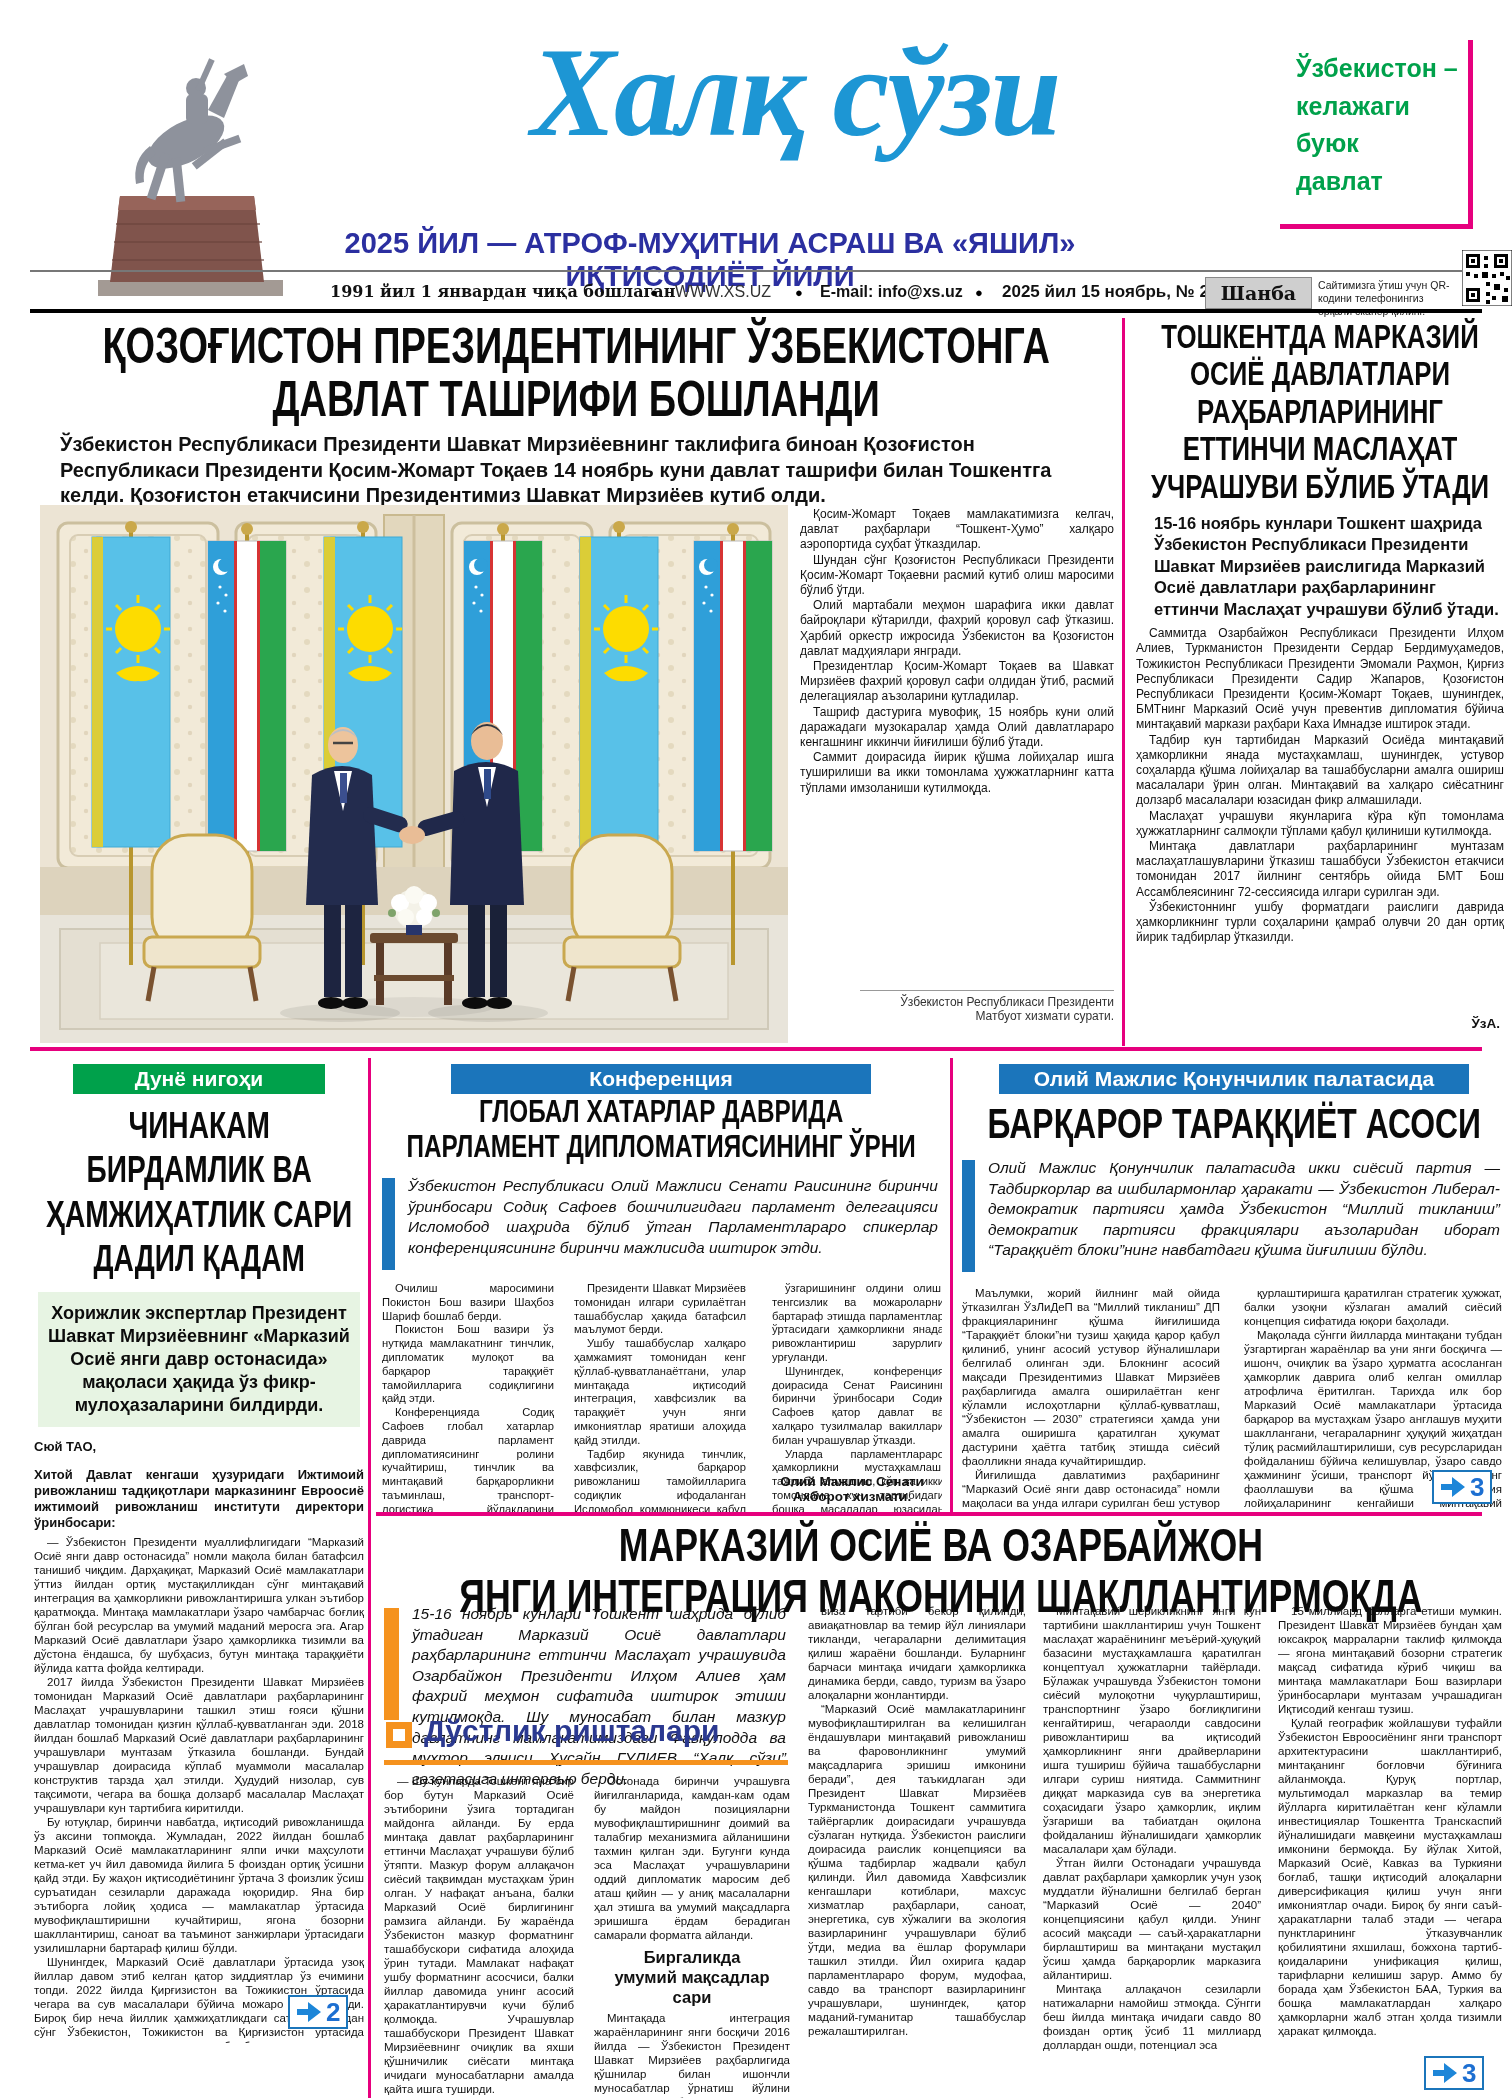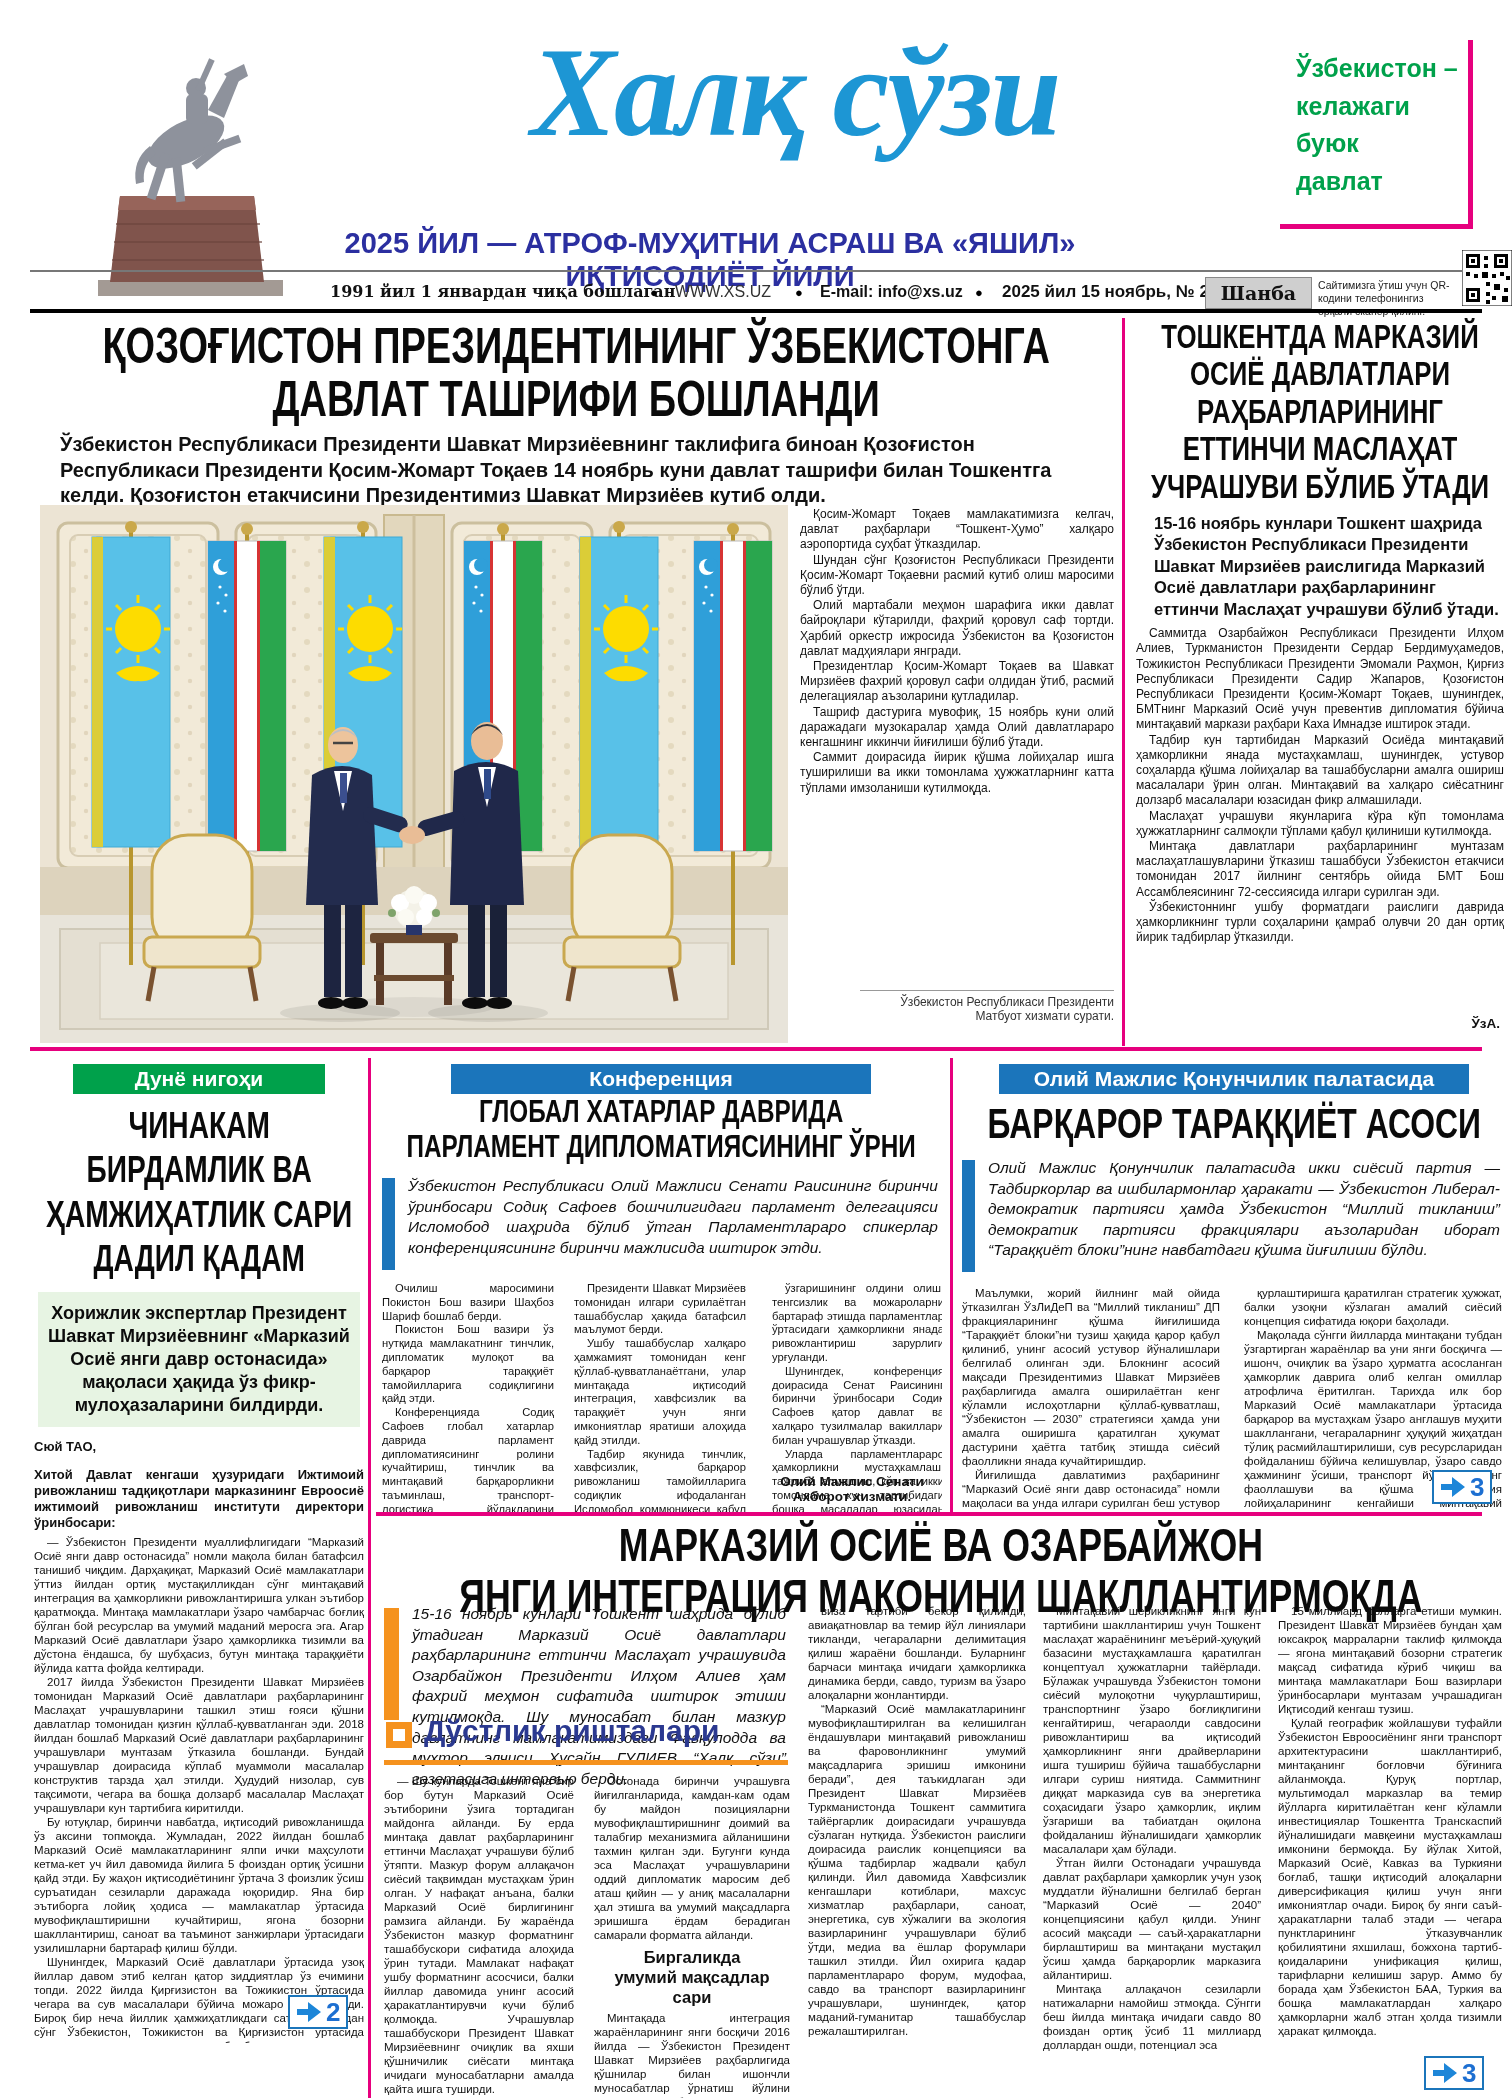--- a/index.html
+++ b/index.html
@@ -292,21 +292,21 @@
         <rect x="376" y="304" width="48" height="16" rx="8" transform="rotate(-16 424 312)" fill="#20284a"></rect>
       </g>
       <ellipse cx="372" cy="330" rx="13" ry="9" fill="#e9bd96"></ellipse>
     </svg>
   </div>
 
   <div class="abs cols body12" style="left:800px;top:507px;width:314px;height:538px;overflow:hidden;">
     <div>
         <p>Қосим-Жомарт Тоқаев мамлакатимизга келгач, давлат раҳбарлари “Тошкент-Ҳумо” халқаро аэропортида суҳбат ўтказдилар.</p>
         <p>Шундан сўнг Қозоғистон Республикаси Президенти Қосим-Жомарт Тоқаевни расмий кутиб олиш маросими бўлиб ўтди.</p>
-        <p>Олий мартабали меҳмон шарафига икки давлат байроқлари кўтарилди, фахрий қоровул саф тортди. Ҳарбий оркестр ижросида Ўзбекистон ва Қозоғистон давлат мадҳиялари янгради.</p>
+        <p>Олий мартабали меҳмон шарафига икки давлат байроқлари кўтарилди, фахрий қоровул саф ўтказиш. Ҳарбий оркестр ижросида Ўзбекистон ва Қозоғистон давлат мадҳиялари янгради.</p>
         <p>Президентлар Қосим-Жомарт Тоқаев ва Шавкат Мирзиёев фахрий қоровул сафи олдидан ўтиб, расмий делегациялар аъзоларини қутладилар.</p>
         <p>Ташриф дастурига мувофиқ, 15 ноябрь куни олий даражадаги музокаралар ҳамда Олий давлатлараро кенгашнинг иккинчи йиғилиши бўлиб ўтади.</p>
         <p>Саммит доирасида йирик қўшма лойиҳалар ишга туширилиши ва икки томонлама ҳужжатларнинг катта тўплами имзоланиши кутилмоқда.</p>
       </div>
   </div>
   <div class="abs credit pre" style="left:860px;top:990px;width:254px;">Ўзбекистон Республикаси Президенти
 Матбуот хизмати сурати.</div>
 
   <div class="abs mag" style="left:1122px;top:318px;width:3px;height:728px;"></div>
 

